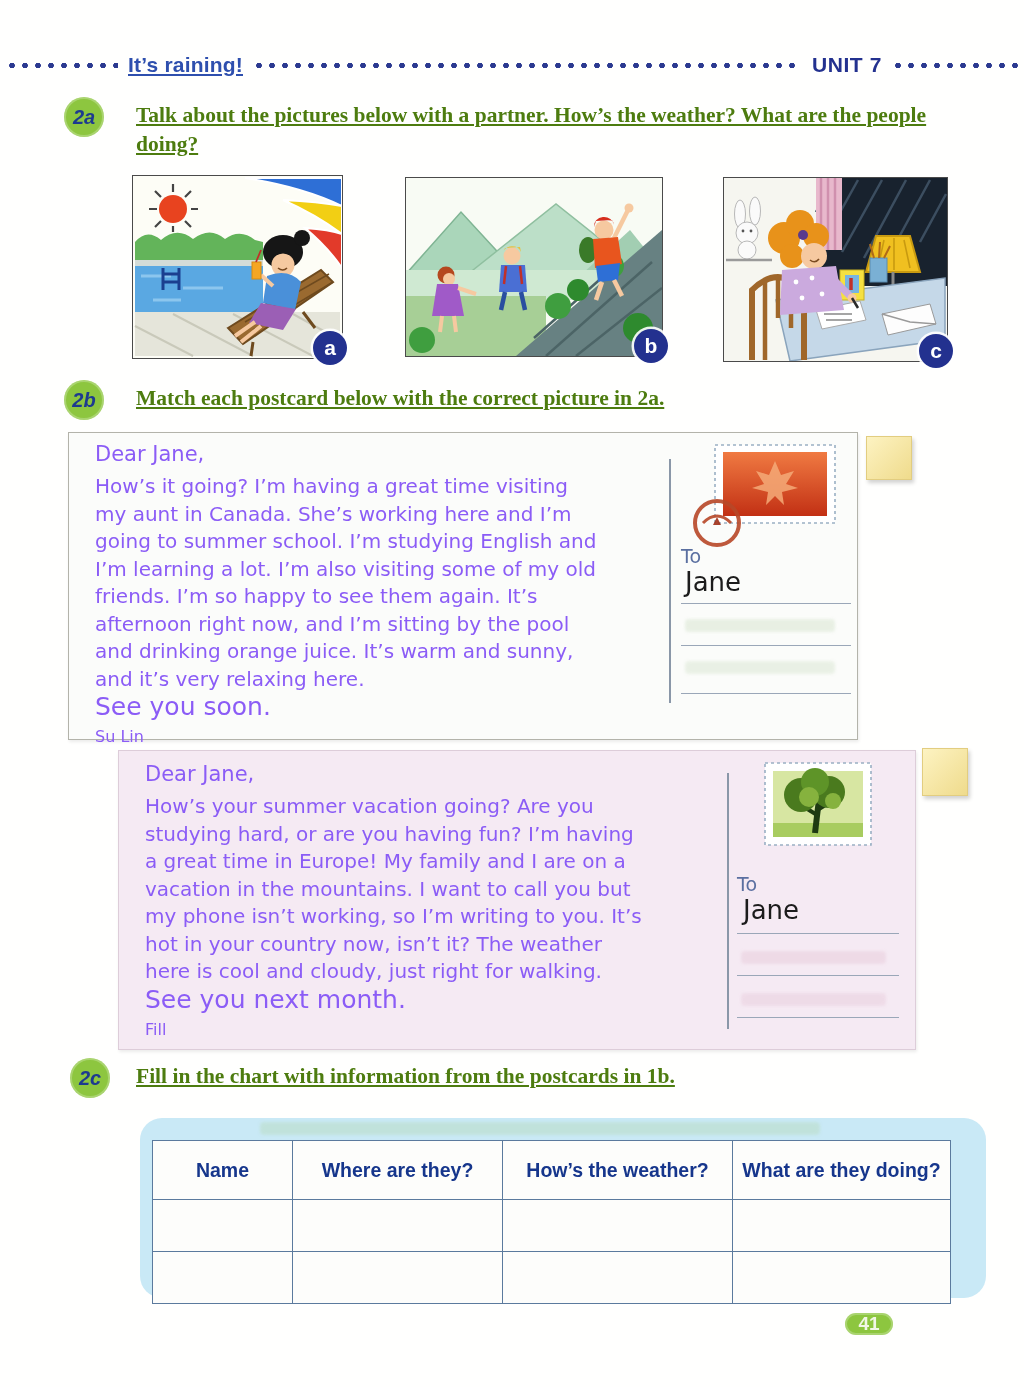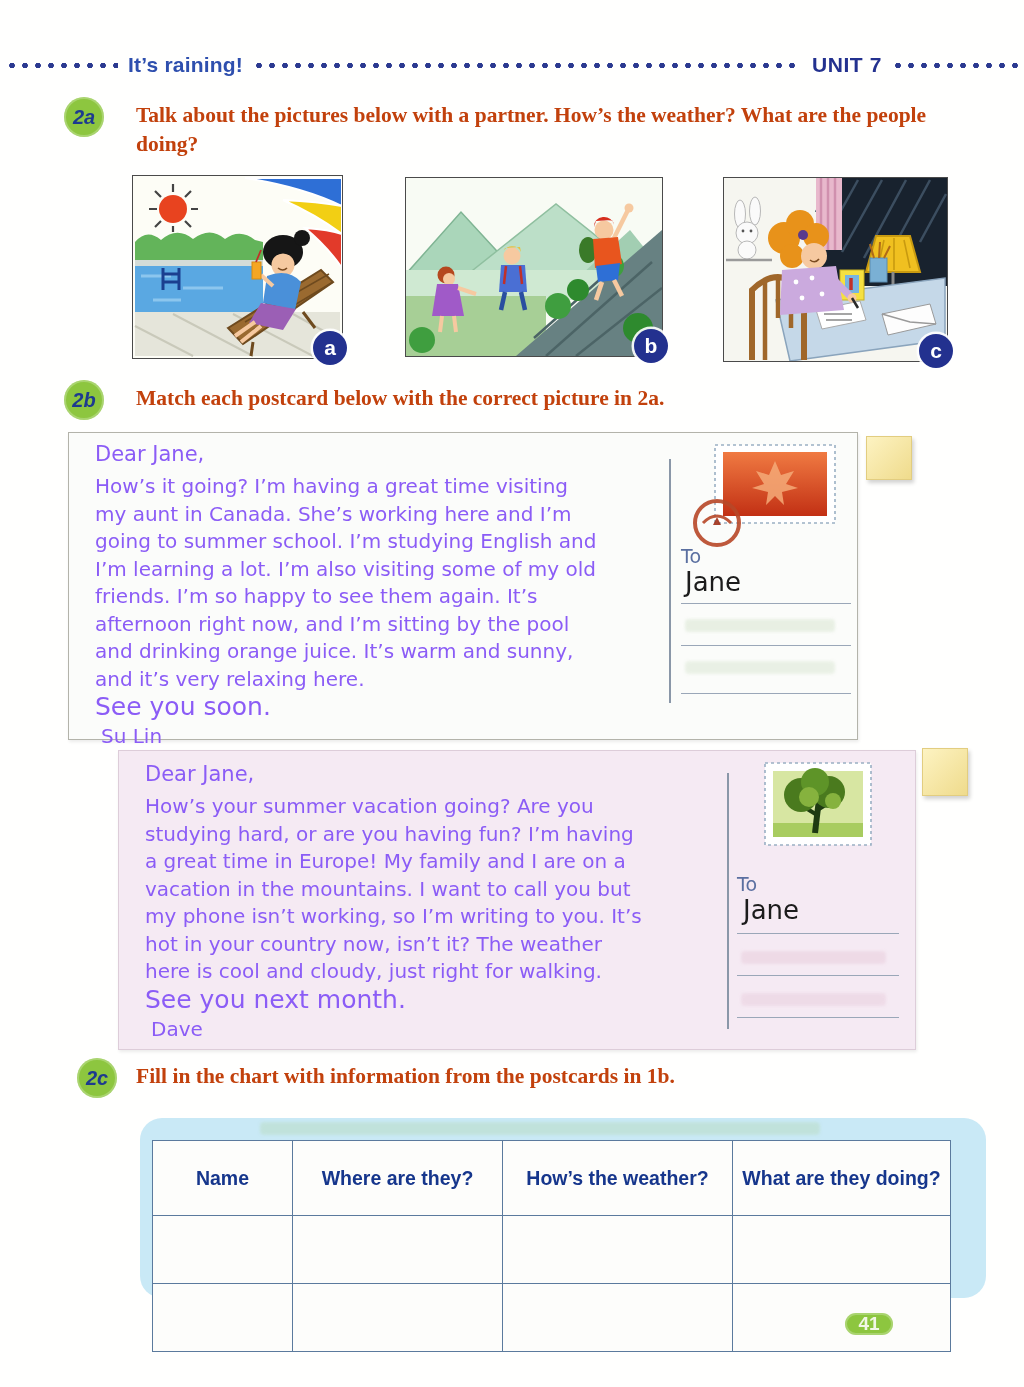--- a/index.html
+++ b/index.html
@@ -7,56 +7,56 @@
         font-family:"Liberation Sans",sans-serif;}
   .abs{position:absolute;}
 
   
   .header-rule{left:0;right:0;top:52px;height:26px;display:flex;align-items:center;gap:10px;padding:0 6px;}
   .dots{height:7px;background-image:radial-gradient(circle 2.7px at 6px 3.5px,#2b3990 2.6px,transparent 3px);
         background-size:13px 7px;background-repeat:repeat-x;background-position:left center;}
   .dots-left{width:112px;}
   .dots-mid{flex:1;}
   .dots-right{width:126px;}
-  .lesson-title{color:#2e4fae;font-size:21px;font-weight:600;letter-spacing:.2px;white-space:nowrap;}
+  .lesson-title{color:#2e4fae;font-size:21px;font-weight:600;letter-spacing:.2px;white-space:nowrap;text-decoration:underline;}
   .unit-label{color:#23318f;font-size:21px;font-weight:800;letter-spacing:.6px;white-space:nowrap;text-align:center;}
 
   
   .sec-badge{width:40px;height:40px;border-radius:50%;background:#8dc63f;color:#1d3a8f;
              font-weight:800;font-style:italic;font-size:20px;display:flex;align-items:center;justify-content:center;
              box-shadow:inset 0 0 0 2px rgba(255,255,255,.25);}
-  .sec-text{font-family:"Liberation Serif",serif;font-weight:700;color:#c2410c;font-size:21.5px;line-height:29px;}
+  .sec-text{font-family:"Liberation Serif",serif;font-weight:700;color:#4d7c0f;font-size:21.5px;line-height:29px;text-decoration:underline;}
 
   
   .pic{background:#fdfdf8;outline:1.5px solid #4a4a4a;}
   .pic svg{display:block;}
   .pic-badge{position:absolute;width:34px;height:34px;border-radius:50%;background:#23318f;color:#fff;
              font-weight:800;font-size:21px;display:flex;align-items:center;justify-content:center;
              box-shadow:0 0 0 2.5px rgba(255,255,255,.9);}
 
   
   .postcard{background:#fbfcfa;border:1.5px solid #b3b3aa;box-shadow:1px 2px 3px rgba(0,0,0,.08);}
   .postcard.pink{background:#f5eaf3;border-color:#ddcdd9;}
   .pc-text{position:absolute;left:26px;top:6px;width:585px;font-family:"DejaVu Sans",sans-serif;color:#8b5cf6;}
   .pc-greeting{font-size:21px;line-height:30px;}
   .pc-body{font-size:20px;line-height:27.5px;white-space:pre-line;margin-top:4px;}
   .pc-closing{font-size:25px;line-height:27px;}
-  .pc-signature{font-size:20px;line-height:27px;margin-top:3px;margin-left:6px;}
+  .pc-signature{font-size:16px;line-height:27px;margin-top:3px;}
   .pc-divider{position:absolute;width:0;border-left:2px solid #8a97a8;}
   .to-label{position:absolute;color:#5a6fa0;font-size:19px;font-family:"DejaVu Sans",sans-serif;}
   .recipient{position:absolute;color:#1c1c1c;font-size:26px;font-family:"DejaVu Sans",sans-serif;}
   .addr-line{position:absolute;border-bottom:1.7px solid #9aa7b8;}
   .sticky{background:linear-gradient(135deg,#fdf3c2,#efdb8c);border:1px solid #e2cd80;
           box-shadow:2px 3px 4px rgba(0,0,0,.18);}
   .ghost{filter:blur(1.5px);border-radius:4px;}
 
   
   .panel{background:#c9e9f6;border-radius:22px;}
   table.chart{border-collapse:collapse;table-layout:fixed;background:#fff;}
-  table.chart th,table.chart td{border:1.5px solid #5b7a9d;padding:12px 4px;}
+  table.chart th,table.chart td{border:1.5px solid #5b7a9d;padding:4px 4px;}
   table.chart th{color:#16368c;font-size:19.5px;font-weight:700;text-align:center;height:50px;background:#fdfdfb;}
   table.chart td{height:43px;background:#fdfdfb;}
 
   .page-num{background:#8dc63f;color:#f2f7e6;border-radius:17px;display:flex;align-items:center;justify-content:center;
             font-size:19px;font-weight:800;box-shadow:inset 0 0 0 2px rgba(255,255,255,.25);}
 </style>
 </head>
 <body>
 
 <div class="page">
@@ -245,21 +245,21 @@
     <div class="pc-text" style="top:8px;">
       <div class="pc-greeting">Dear Jane,</div>
       <div class="pc-body">How’s your summer vacation going? Are you
 studying hard, or are you having fun? I’m having
 a great time in Europe! My family and I are on a
 vacation in the mountains. I want to call you but
 my phone isn’t working, so I’m writing to you. It’s
 hot in your country now, isn’t it? The weather
 here is cool and cloudy, just right for walking.</div>
       <div class="pc-closing">See you next month.</div>
-      <div class="pc-signature">Dave</div>
+      <div class="pc-signature">Fill</div>
     </div>
     <div class="pc-divider" style="left:608px;top:22px;height:256px;"></div>
     <svg class="abs" style="left:644px;top:10px;" width="110" height="86" viewBox="0 0 110 86">
       <rect x="2" y="2" width="106" height="82" fill="#ffffff" stroke="#9ab0c4" stroke-width="1.6" stroke-dasharray="3,3"></rect>
       <rect x="10" y="10" width="90" height="66" fill="#d7e6a2"></rect>
       <rect x="10" y="62" width="90" height="14" fill="#a8cc60"></rect>
       <path d="M52,72 L56,38" stroke="#1e3a12" stroke-width="6"></path>
       <path d="M56,48 L72,38 M54,54 L38,44" stroke="#1e3a12" stroke-width="4"></path>
       <circle cx="38" cy="34" r="17" fill="#4a7a1e"></circle>
       <circle cx="66" cy="31" r="16" fill="#4a7a1e"></circle>
@@ -270,21 +270,21 @@
     <div class="to-label" style="left:618px;top:122px;">To</div>
     <div class="recipient" style="left:624px;top:144px;">Jane</div>
     <div class="addr-line" style="left:618px;top:182px;width:162px;"></div>
     <div class="abs ghost" style="left:622px;top:200px;width:145px;height:13px;background:#ead0df;opacity:.6;"></div>
     <div class="addr-line" style="left:618px;top:224px;width:162px;"></div>
     <div class="abs ghost" style="left:622px;top:242px;width:145px;height:13px;background:#ead0df;opacity:.55;"></div>
     <div class="addr-line" style="left:618px;top:266px;width:162px;"></div>
   </div>
   <div class="abs sticky" style="left:922px;top:748px;width:44px;height:46px;"></div>
 
-  <div class="abs sec-badge" style="left:77px;top:1058px;">2c</div>
+  <div class="abs sec-badge" style="left:70px;top:1058px;">2c</div>
   <div class="abs sec-text" style="left:136px;top:1062px;width:848px;">Fill in the chart with information from the postcards in 1b.</div>
 
   <div class="abs panel" style="left:140px;top:1118px;width:846px;height:180px;">
     <div class="abs ghost" style="left:120px;top:4px;width:560px;height:13px;background:#b9dcc2;opacity:.5;"></div>
     <table class="chart abs" style="left:12px;top:22px;width:798px;">
       <colgroup>
           <col style="width:140px">
           <col style="width:210px">
           <col style="width:230px">
           <col style="width:218px">

